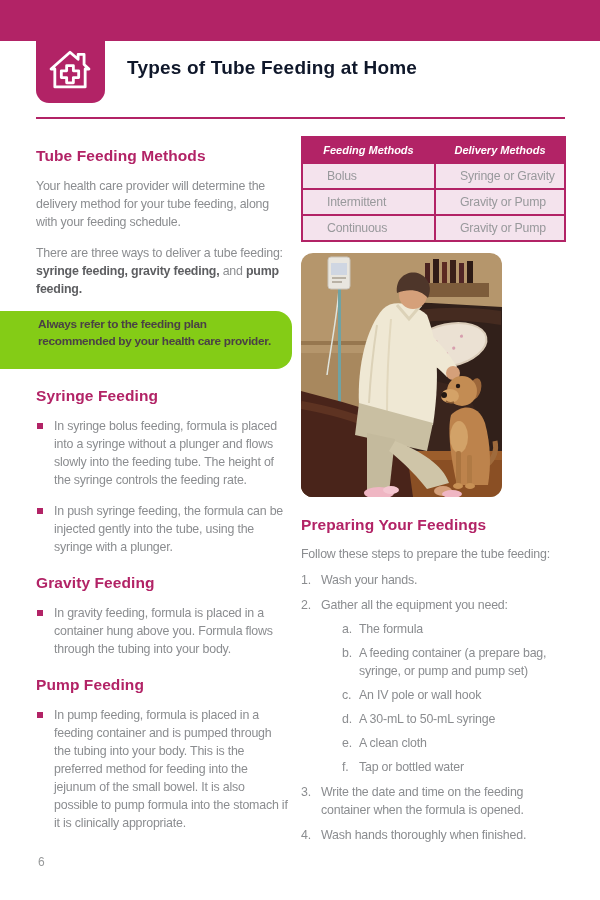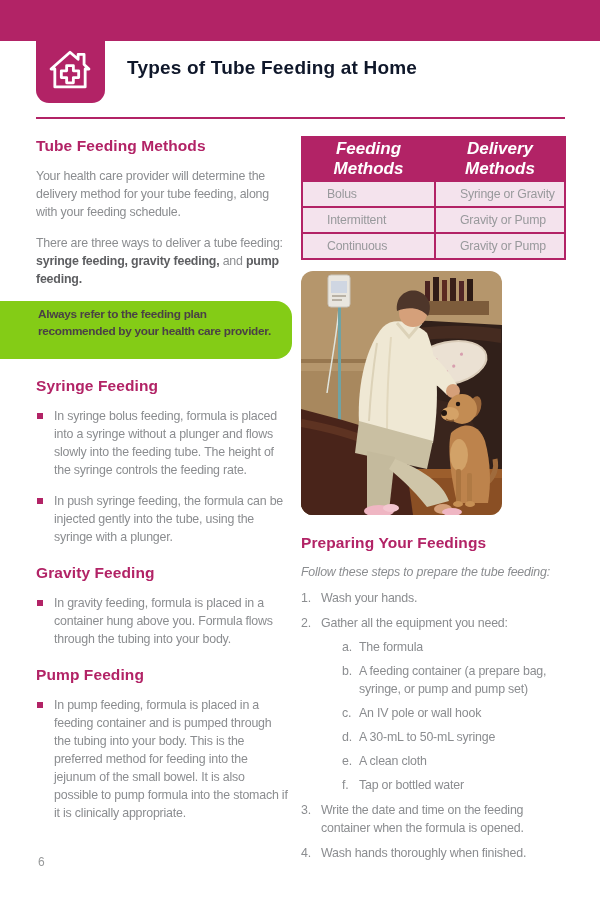--- a/index.html
+++ b/index.html
@@ -14,43 +14,43 @@
   .page-title{position:absolute;left:127px;top:57px;font-size:19px;font-weight:bold;
               color:#0f172a;letter-spacing:.2px;}
   .rule{position:absolute;left:36px;top:117px;width:529px;height:2px;background:#b22366;}
 
   
   .h-main{font-size:15.5px;font-weight:bold;color:#b22366;letter-spacing:.1px;margin:0;}
   .body-text{font-size:12.4px;line-height:18px;color:#8b8d90;letter-spacing:-0.2px;}
   .bold-dark{color:#5d5e61;font-weight:bold;}
 
   
-  .left-col{position:absolute;left:36px;top:130px;width:255px;}
+  .left-col{position:absolute;left:36px;top:140px;width:255px;}
   .left-col .h-main{margin:7px 0 12px;}
   .left-col h3.h-main{margin:18px 0 12px;}
   .left-col p{margin:0 0 13px;}
   .callout{width:254px;background:#84cc16;border-radius:0 16px 16px 0;
            margin:8px 16px 2px -36px;padding:5px 0 19px 38px;}
   .callout div{font-size:11.8px;line-height:17px;font-weight:bold;color:#4a4145;
                letter-spacing:-0.3px;white-space:nowrap;}
   .bullet{position:relative;padding-left:18px;margin-bottom:13px;}
   .bullet-sq{position:absolute;left:1px;top:6px;width:6px;height:6px;background:#b22366;}
 
   
   .right-col{position:absolute;left:301px;top:136px;width:265px;}
   table.methods{border-collapse:collapse;width:265px;}
   table.methods th{background:#b22366;color:#ffffff;font-style:italic;font-weight:bold;
-       font-size:17px;height:22px;text-align:center;border:2px solid #b22366;letter-spacing:0;}
+       font-size:11px;height:22px;text-align:center;border:2px solid #b22366;letter-spacing:0;}
   table.methods th + th{border-left:2px solid #ffffff;}
   table.methods td{background:#f4e3ed;color:#98999c;font-size:12.3px;height:24px;
        padding:0 0 0 24px;border:2px solid #b22366;letter-spacing:-0.2px;}
   .col-feeding{width:129px;}
   .photo{width:201px;height:244px;border-radius:12px;overflow:hidden;margin-top:11px;}
   .right-col .h-prep{margin:19px 0 0;}
-  .prep-intro{margin:11px 0 8px;font-style:italic;}
+  .prep-intro{margin:11px 0 8px;}
   .steps{margin:0;}
   .step{position:relative;padding-left:20px;margin-bottom:7px;}
   .step-num{position:absolute;left:0;top:0;}
   .substeps{margin:6px 0 7px 21px;}
   .substep{position:relative;padding-left:17px;margin-bottom:6px;}
 
   .page-num{position:absolute;left:38px;top:855px;font-size:12px;color:#97999a;}
 </style>
 </head>
 <body>

